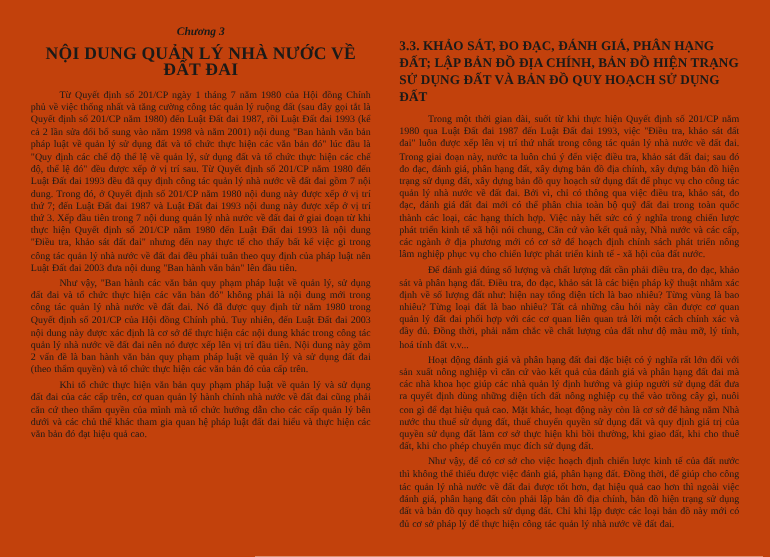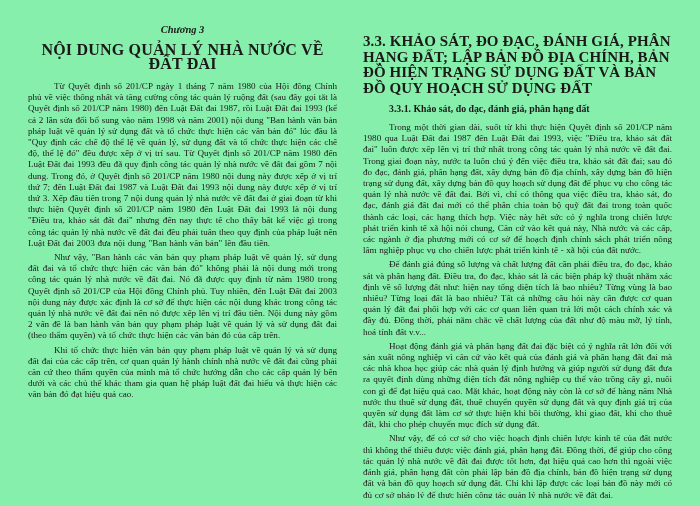--- a/index.html
+++ b/index.html
@@ -5,21 +5,21 @@
   html,body { margin:0; padding:0; }
   body {
     width:700px; height:506px;
     background:#ffffff;
     font-family:"Liberation Serif","DejaVu Serif",serif;
     color:#1b1a18;
   }
   .spread {
     width:700px; height:506px;
     box-sizing:border-box;
-    background:#86efac;
+    background:#c2410c;
     display:flex;
     padding:18px 28px 8px 28px;
     gap:26px;
   }
   .page-col {
     width:309px; height:480px;
     overflow:hidden;
   }
   
   .chapter-label {
@@ -30,21 +30,21 @@
   }
   .chapter-title {
     text-align:center;
     font-weight:bold;
     font-size:16px; line-height:14px;
     margin:0 0 10px 0;
     letter-spacing:0.2px;
   }
   .section-heading {
     font-weight:bold;
-    font-size:15px; line-height:15.5px;
+    font-size:12px; line-height:15.5px;
     margin:0 0 7px 0;
     text-align:left;
     letter-spacing:0.1px;
   }
   .right .section-heading { margin-top:16px; }
   .subsection-heading {
     font-weight:bold;
     font-size:9.8px; line-height:12px;
     margin:4px 0 7px 0;
     text-indent:26px;
@@ -68,21 +68,20 @@
     <div class="chapter-title">NỘI DUNG QUẢN LÝ NHÀ NƯỚC VỀ ĐẤT ĐAI</div>
     <div class="body-text">
       <p>Từ Quyết định số 201/CP ngày 1 tháng 7 năm 1980 của Hội đồng Chính phủ về việc thống nhất và tăng cường công tác quản lý ruộng đất (sau đây gọi tắt là Quyết định số 201/CP năm 1980) đến Luật Đất đai 1987, rồi Luật Đất đai 1993 (kể cả 2 lần sửa đổi bổ sung vào năm 1998 và năm 2001) nội dung "Ban hành văn bản pháp luật về quản lý sử dụng đất và tổ chức thực hiện các văn bản đó" lúc đầu là "Quy định các chế độ thể lệ về quản lý, sử dụng đất và tổ chức thực hiện các chế độ, thể lệ đó" đều được xếp ở vị trí sau. Từ Quyết định số 201/CP năm 1980 đến Luật Đất đai 1993 đều đã quy định công tác quản lý nhà nước về đất đai gồm 7 nội dung. Trong đó, ở Quyết định số 201/CP năm 1980 nội dung này được xếp ở vị trí thứ 7; đến Luật Đất đai 1987 và Luật Đất đai 1993 nội dung này được xếp ở vị trí thứ 3. Xếp đầu tiên trong 7 nội dung quản lý nhà nước về đất đai ở giai đoạn từ khi thực hiện Quyết định số 201/CP năm 1980 đến Luật Đất đai 1993 là nội dung "Điều tra, khảo sát đất đai" nhưng đến nay thực tế cho thấy bất kể việc gì trong công tác quản lý nhà nước về đất đai đều phải tuân theo quy định của pháp luật nên Luật Đất đai 2003 đưa nội dung "Ban hành văn bản" lên đầu tiên.</p>
       <p>Như vậy, "Ban hành các văn bản quy phạm pháp luật về quản lý, sử dụng đất đai và tổ chức thực hiện các văn bản đó" không phải là nội dung mới trong công tác quản lý nhà nước về đất đai. Nó đã được quy định từ năm 1980 trong Quyết định số 201/CP của Hội đồng Chính phủ. Tuy nhiên, đến Luật Đất đai 2003 nội dung này được xác định là cơ sở để thực hiện các nội dung khác trong công tác quản lý nhà nước về đất đai nên nó được xếp lên vị trí đầu tiên. Nội dung này gồm 2 vấn đề là ban hành văn bản quy phạm pháp luật về quản lý và sử dụng đất đai (theo thẩm quyền) và tổ chức thực hiện các văn bản đó của cấp trên.</p>
       <p>Khi tổ chức thực hiện văn bản quy phạm pháp luật về quản lý và sử dụng đất đai của các cấp trên, cơ quan quản lý hành chính nhà nước về đất đai cũng phải căn cứ theo thẩm quyền của mình mà tổ chức hướng dẫn cho các cấp quản lý bên dưới và các chủ thể khác tham gia quan hệ pháp luật đất đai hiểu và thực hiện các văn bản đó đạt hiệu quả cao.</p>
     </div>
   </div>
 
   <div class="page-col right">
     <div class="section-heading">3.3. KHẢO SÁT, ĐO ĐẠC, ĐÁNH GIÁ, PHÂN HẠNG ĐẤT; LẬP BẢN ĐỒ ĐỊA CHÍNH, BẢN ĐỒ HIỆN TRẠNG SỬ DỤNG ĐẤT VÀ BẢN ĐỒ QUY HOẠCH SỬ DỤNG ĐẤT</div>
-    <div class="subsection-heading">3.3.1. Khảo sát, đo đạc, đánh giá, phân hạng đất</div>
     <div class="body-text">
       <p>Trong một thời gian dài, suốt từ khi thực hiện Quyết định số 201/CP năm 1980 qua Luật Đất đai 1987 đến Luật Đất đai 1993, việc "Điều tra, khảo sát đất đai" luôn được xếp lên vị trí thứ nhất trong công tác quản lý nhà nước về đất đai. Trong giai đoạn này, nước ta luôn chú ý đến việc điều tra, khảo sát đất đai; sau đó đo đạc, đánh giá, phân hạng đất, xây dựng bản đồ địa chính, xây dựng bản đồ hiện trạng sử dụng đất, xây dựng bản đồ quy hoạch sử dụng đất để phục vụ cho công tác quản lý nhà nước về đất đai. Bởi vì, chỉ có thông qua việc điều tra, khảo sát, đo đạc, đánh giá đất đai mới có thể phân chia toàn bộ quỹ đất đai trong toàn quốc thành các loại, các hạng thích hợp. Việc này hết sức có ý nghĩa trong chiến lược phát triển kinh tế xã hội nói chung, Căn cứ vào kết quả này, Nhà nước và các cấp, các ngành ở địa phương mới có cơ sở để hoạch định chính sách phát triển nông lâm nghiệp phục vụ cho chiến lược phát triển kinh tế - xã hội của đất nước.</p>
       <p>Để đánh giá đúng số lượng và chất lượng đất cần phải điều tra, đo đạc, khảo sát và phân hạng đất. Điều tra, đo đạc, khảo sát là các biện pháp kỹ thuật nhằm xác định về số lượng đất như: hiện nay tổng diện tích là bao nhiêu? Từng vùng là bao nhiêu? Từng loại đất là bao nhiêu? Tất cả những câu hỏi này cần được cơ quan quản lý đất đai phối hợp với các cơ quan liên quan trả lời một cách chính xác và đầy đủ. Đồng thời, phải nắm chắc về chất lượng của đất như độ màu mỡ, lý tính, hoá tính đất v.v...</p>
       <p>Hoạt động đánh giá và phân hạng đất đai đặc biệt có ý nghĩa rất lớn đối với sản xuất nông nghiệp vì căn cứ vào kết quả của đánh giá và phân hạng đất đai mà các nhà khoa học giúp các nhà quản lý định hướng và giúp người sử dụng đất đưa ra quyết định dùng những diện tích đất nông nghiệp cụ thể vào trồng cây gì, nuôi con gì để đạt hiệu quả cao. Mặt khác, hoạt động này còn là cơ sở để hàng năm Nhà nước thu thuế sử dụng đất, thuế chuyển quyền sử dụng đất và quy định giá trị của quyền sử dụng đất làm cơ sở thực hiện khi bồi thường, khi giao đất, khi cho thuê đất, khi cho phép chuyển mục đích sử dụng đất.</p>
       <p>Như vậy, để có cơ sở cho việc hoạch định chiến lược kinh tế của đất nước thì không thể thiếu được việc đánh giá, phân hạng đất. Đồng thời, để giúp cho công tác quản lý nhà nước về đất đai được tốt hơn, đạt hiệu quả cao hơn thì ngoài việc đánh giá, phân hạng đất còn phải lập bản đồ địa chính, bản đồ hiện trạng sử dụng đất và bản đồ quy hoạch sử dụng đất. Chỉ khi lập được các loại bản đồ này mới có đủ cơ sở pháp lý để thực hiện công tác quản lý nhà nước về đất đai.</p>
     </div>
   </div>
 
 </div>
 

